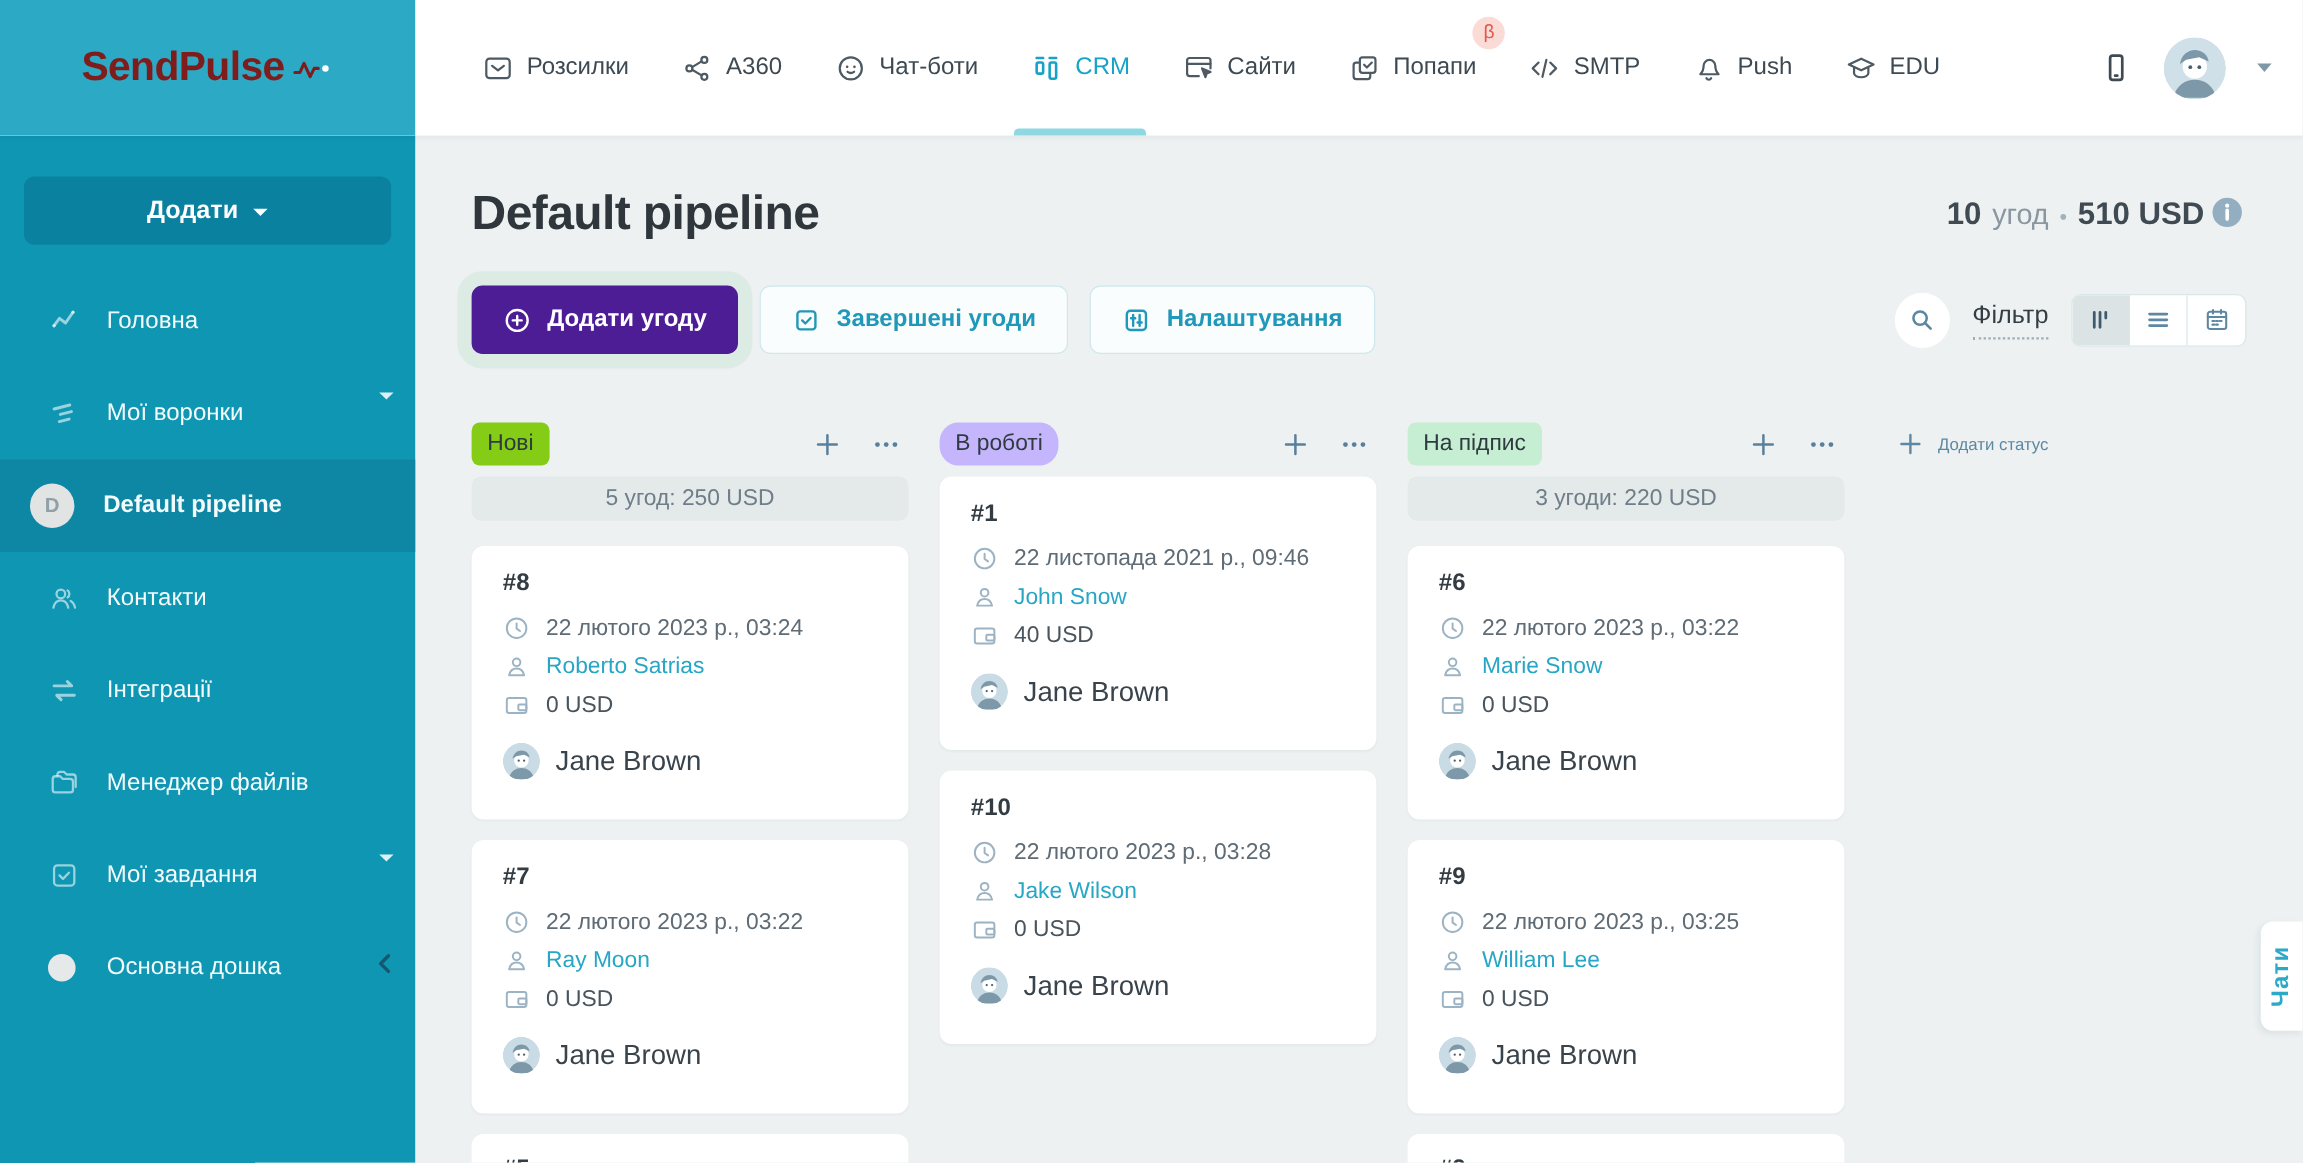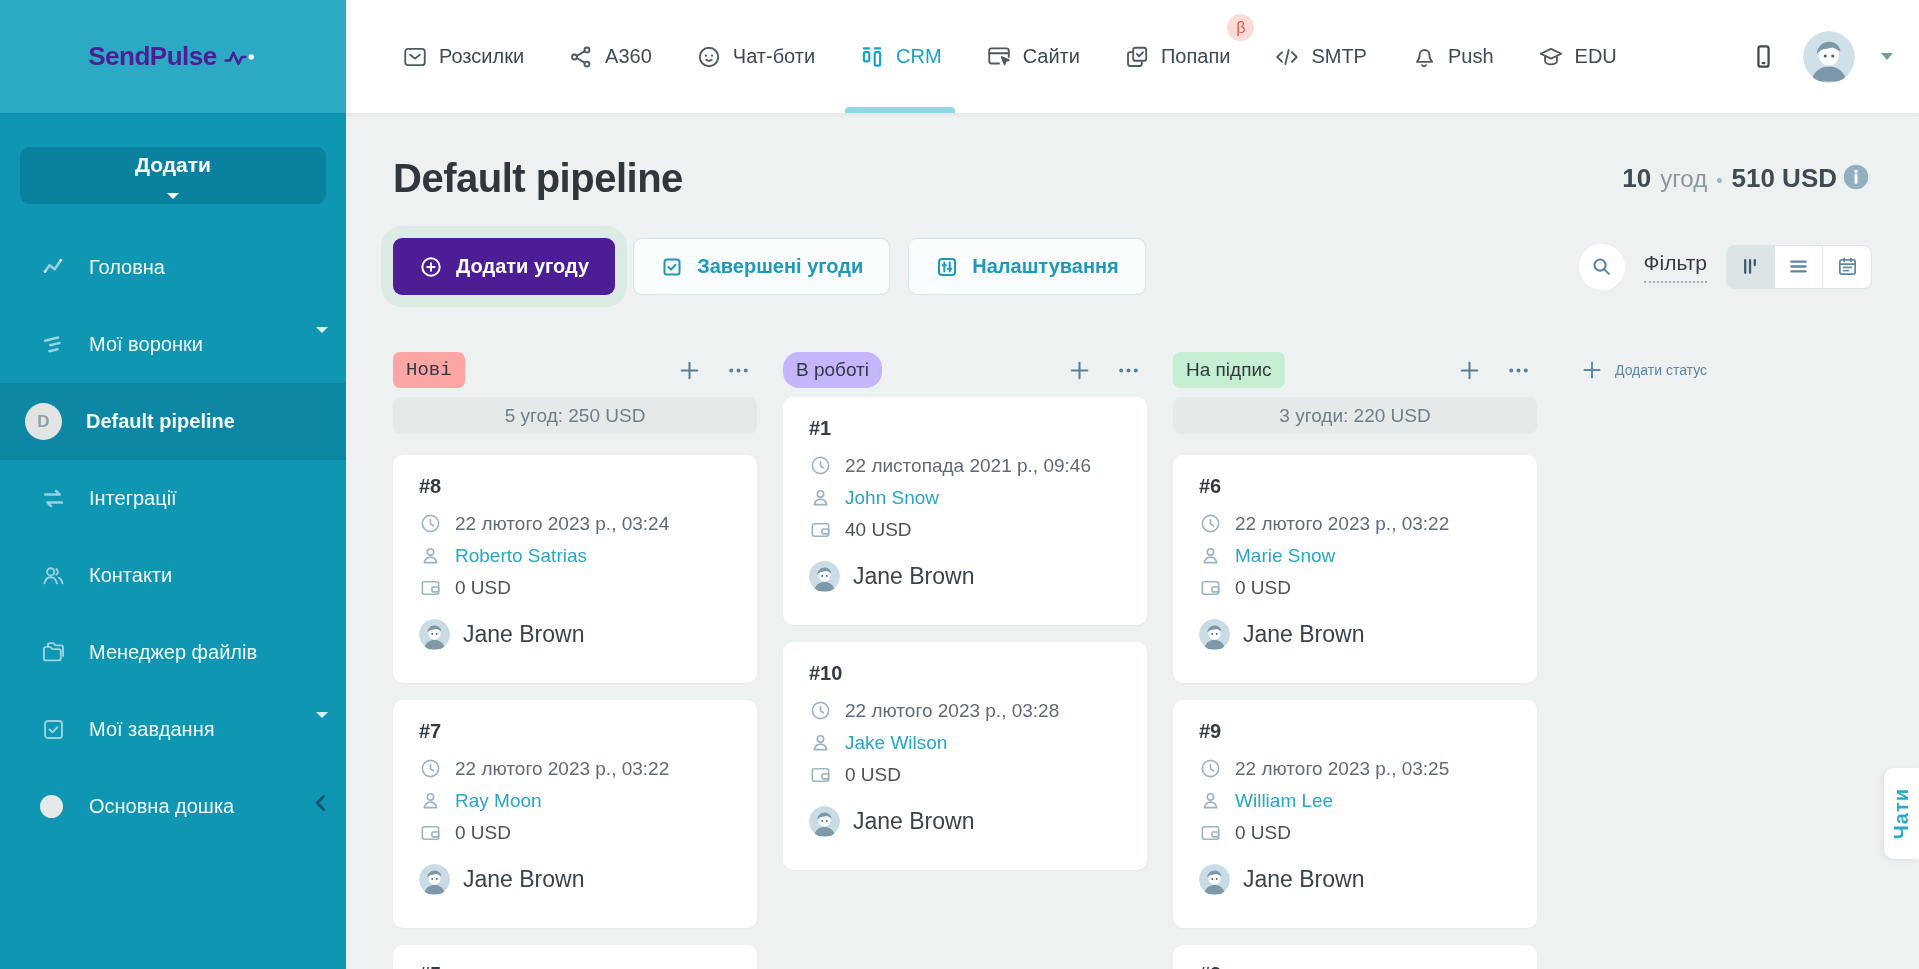--- a/index.html
+++ b/index.html
@@ -10,23 +10,23 @@
   }
   svg { display:block; }
   .ico { stroke:currentColor; fill:none; stroke-width:1.7; stroke-linecap:round; stroke-linejoin:round; }
 
   
   .topbar {
     position:absolute; top:0; left:0; width:1919px; height:113px; background:#ffffff;
     display:flex; align-items:center; z-index:20; box-shadow:0 2px 4px rgba(20,40,50,.05);
   }
   .logo {
-    width:346px; height:113px; background:#2ca9c4; color:#4c1d95; flex:none;
+    width:346px; height:113px; background:#2ca9c4; color:#7f1d1d; flex:none;
     display:flex; align-items:center; justify-content:center; gap:7px;
-    font-size:26px; font-weight:bold; letter-spacing:-.5px; cursor:pointer;
+    font-size:34px; font-weight:bold; letter-spacing:-.5px; cursor:pointer;
   }
   .nav { display:flex; align-items:center; gap:44px; margin-left:56px; height:100%; }
   .nav-item { position:relative; height:100%; display:flex; align-items:center; gap:11px;
     font-size:20px; font-weight:500; color:#3e4a53; cursor:pointer; white-space:nowrap; }
   .nav-item .nicon { color:#4d5a63; width:26px; height:26px; }
   .nav-item.active { color:#17a3c7; }
   .nav-item.active .nicon { color:#17a3c7; }
   .nav-item.active::after { content:""; position:absolute; bottom:0; left:50%;
     transform:translateX(-50%); width:110px; height:6px; background:#8ed8e3; border-radius:4px 4px 0 0; }
   .beta {
@@ -38,21 +38,21 @@
   .avatar-lg { width:52px; height:52px; border-radius:50%; overflow:hidden; cursor:pointer; flex:none; }
   .caret { width:0; height:0; border-left:6px solid transparent; border-right:6px solid transparent;
     border-top:7px solid currentColor; }
   .nav-caret { color:#7f98a6; cursor:pointer; }
 
   
   .sidebar { position:absolute; top:113px; left:0; width:346px; height:856px; background:#0e96b3; z-index:10; }
   .add-btn {
     margin:34px 20px 25px 20px; width:306px; height:57px; background:#0b81a0; border:none; border-radius:9px;
     color:#fff; font-family:inherit; font-size:21px; font-weight:bold;
-    display:flex; align-items:center; justify-content:center; gap:13px; cursor:pointer;flex-direction:column;
+    display:flex; align-items:center; justify-content:center; gap:13px; cursor:pointer;
   }
   .add-btn .caret { border-top-width:6px; margin-top:3px; }
   .side-item { height:77px; display:flex; align-items:center; padding:0 18px 0 40px;
     color:#f3fbfd; font-size:20px; font-weight:500; cursor:pointer; position:relative; }
   .side-item .sicon { width:27px; height:27px; color:rgba(255,255,255,.58); margin-right:22px; flex:none; }
   .side-item.active { background:#0e87a4; padding-left:25px; }
   .side-item.active .label { font-weight:bold; }
   .avatar-d { width:37px; height:37px; border-radius:50%; background:#e2e4e4; color:#8fa0aa;
     display:flex; align-items:center; justify-content:center; font-size:17px; font-weight:bold;
     margin-right:24px; flex:none; }
@@ -86,21 +86,21 @@
   .view-cell { width:48px; display:flex; align-items:center; justify-content:center; color:#5d87a2;
     cursor:pointer; border-right:1px solid #d9e7eb; }
   .view-cell:last-child { border-right:none; }
   .view-cell.active { background:#dbe3e4; color:#3d5a70; }
 
   
   .board { display:flex; margin-top:55px; align-items:flex-start; }
   .column { width:364px; margin-right:26px; flex:none; }
   .col-head { display:flex; align-items:center; height:40px; margin-bottom:7px; }
   .badge { padding:7px 13px; border-radius:7px; font-size:19px; color:#2f3a41; cursor:pointer; }
-  .c0 .badge { background:#fca5a5;font-family:Liberation Mono, monospace; }
+  .c0 .badge { background:#84cc16; }
   .c1 .badge { background:#c4b5fd;border-radius:16px; }
   .c2 .badge { background:#c6eed2; }
   .col-actions { margin-left:auto; display:flex; align-items:center; gap:24px; color:#587f9c; padding-right:6px; }
   .col-actions .aicon { width:25px; height:25px; cursor:pointer; }
   .col-summary { height:37px; background:#e4e9ea; border-radius:8px; display:flex; align-items:center;
     justify-content:center; font-size:19px; color:#6f7e88; margin-bottom:21px; }
   .card { background:#fff; border-radius:10px; padding:20px 26px; margin-bottom:17px; height:228px;
     box-shadow:0 1px 2px rgba(30,50,60,.04); cursor:pointer; }
   .card-id { font-size:20px; font-weight:bold; color:#333c43; margin-bottom:14px; }
   .card-row { display:flex; align-items:center; gap:13px; margin-bottom:9px; font-size:19px; }
@@ -279,36 +279,36 @@
       <span class="side-caret"><span class="caret"></span></span>
     </div>
 
     <div class="side-item active">
       <span class="avatar-d">D</span>
       <span class="label">Default pipeline</span>
     </div>
 
     <div class="side-item">
       <span class="sicon">
-        <svg class="ico" width="27" height="27" viewBox="0 0 24 24" style="stroke-width:2.2">
-            <path d="M4.5 8.5h13l-3.2-3.2M19.5 15.5h-13l3.2 3.2"></path>
-          </svg>
-      </span>
-      <span class="label">Інтеграції</span>
-    </div>
-
-    <div class="side-item">
-      <span class="sicon">
         <svg class="ico" width="27" height="27" viewBox="0 0 24 24">
             <circle cx="9.5" cy="8.8" r="3.2"></circle>
             <path d="M4 19c.8-3.6 3-5.4 5.5-5.4S14.2 15.4 15 19"></path>
             <path d="M14.5 6.2a3.2 3.2 0 0 1 0 5.2M16.8 14c1.7.9 2.8 2.6 3.2 5"></path>
           </svg>
       </span>
       <span class="label">Контакти</span>
+    </div>
+
+    <div class="side-item">
+      <span class="sicon">
+        <svg class="ico" width="27" height="27" viewBox="0 0 24 24" style="stroke-width:2.2">
+            <path d="M4.5 8.5h13l-3.2-3.2M19.5 15.5h-13l3.2 3.2"></path>
+          </svg>
+      </span>
+      <span class="label">Інтеграції</span>
     </div>
 
     <div class="side-item">
       <span class="sicon">
         <svg class="ico" width="27" height="27" viewBox="0 0 24 24">
             <path d="M3.5 9a2 2 0 0 1 2-2H9l2 2h5.5a2 2 0 0 1 2 2v6a2 2 0 0 1-2 2h-11a2 2 0 0 1-2-2z"></path>
             <path d="M7 6.5v-.8a2 2 0 0 1 2-2h2.8l2 2h4.7a2 2 0 0 1 2 2v7.3"></path>
           </svg>
       </span>
       <span class="label">Менеджер файлів</span>

